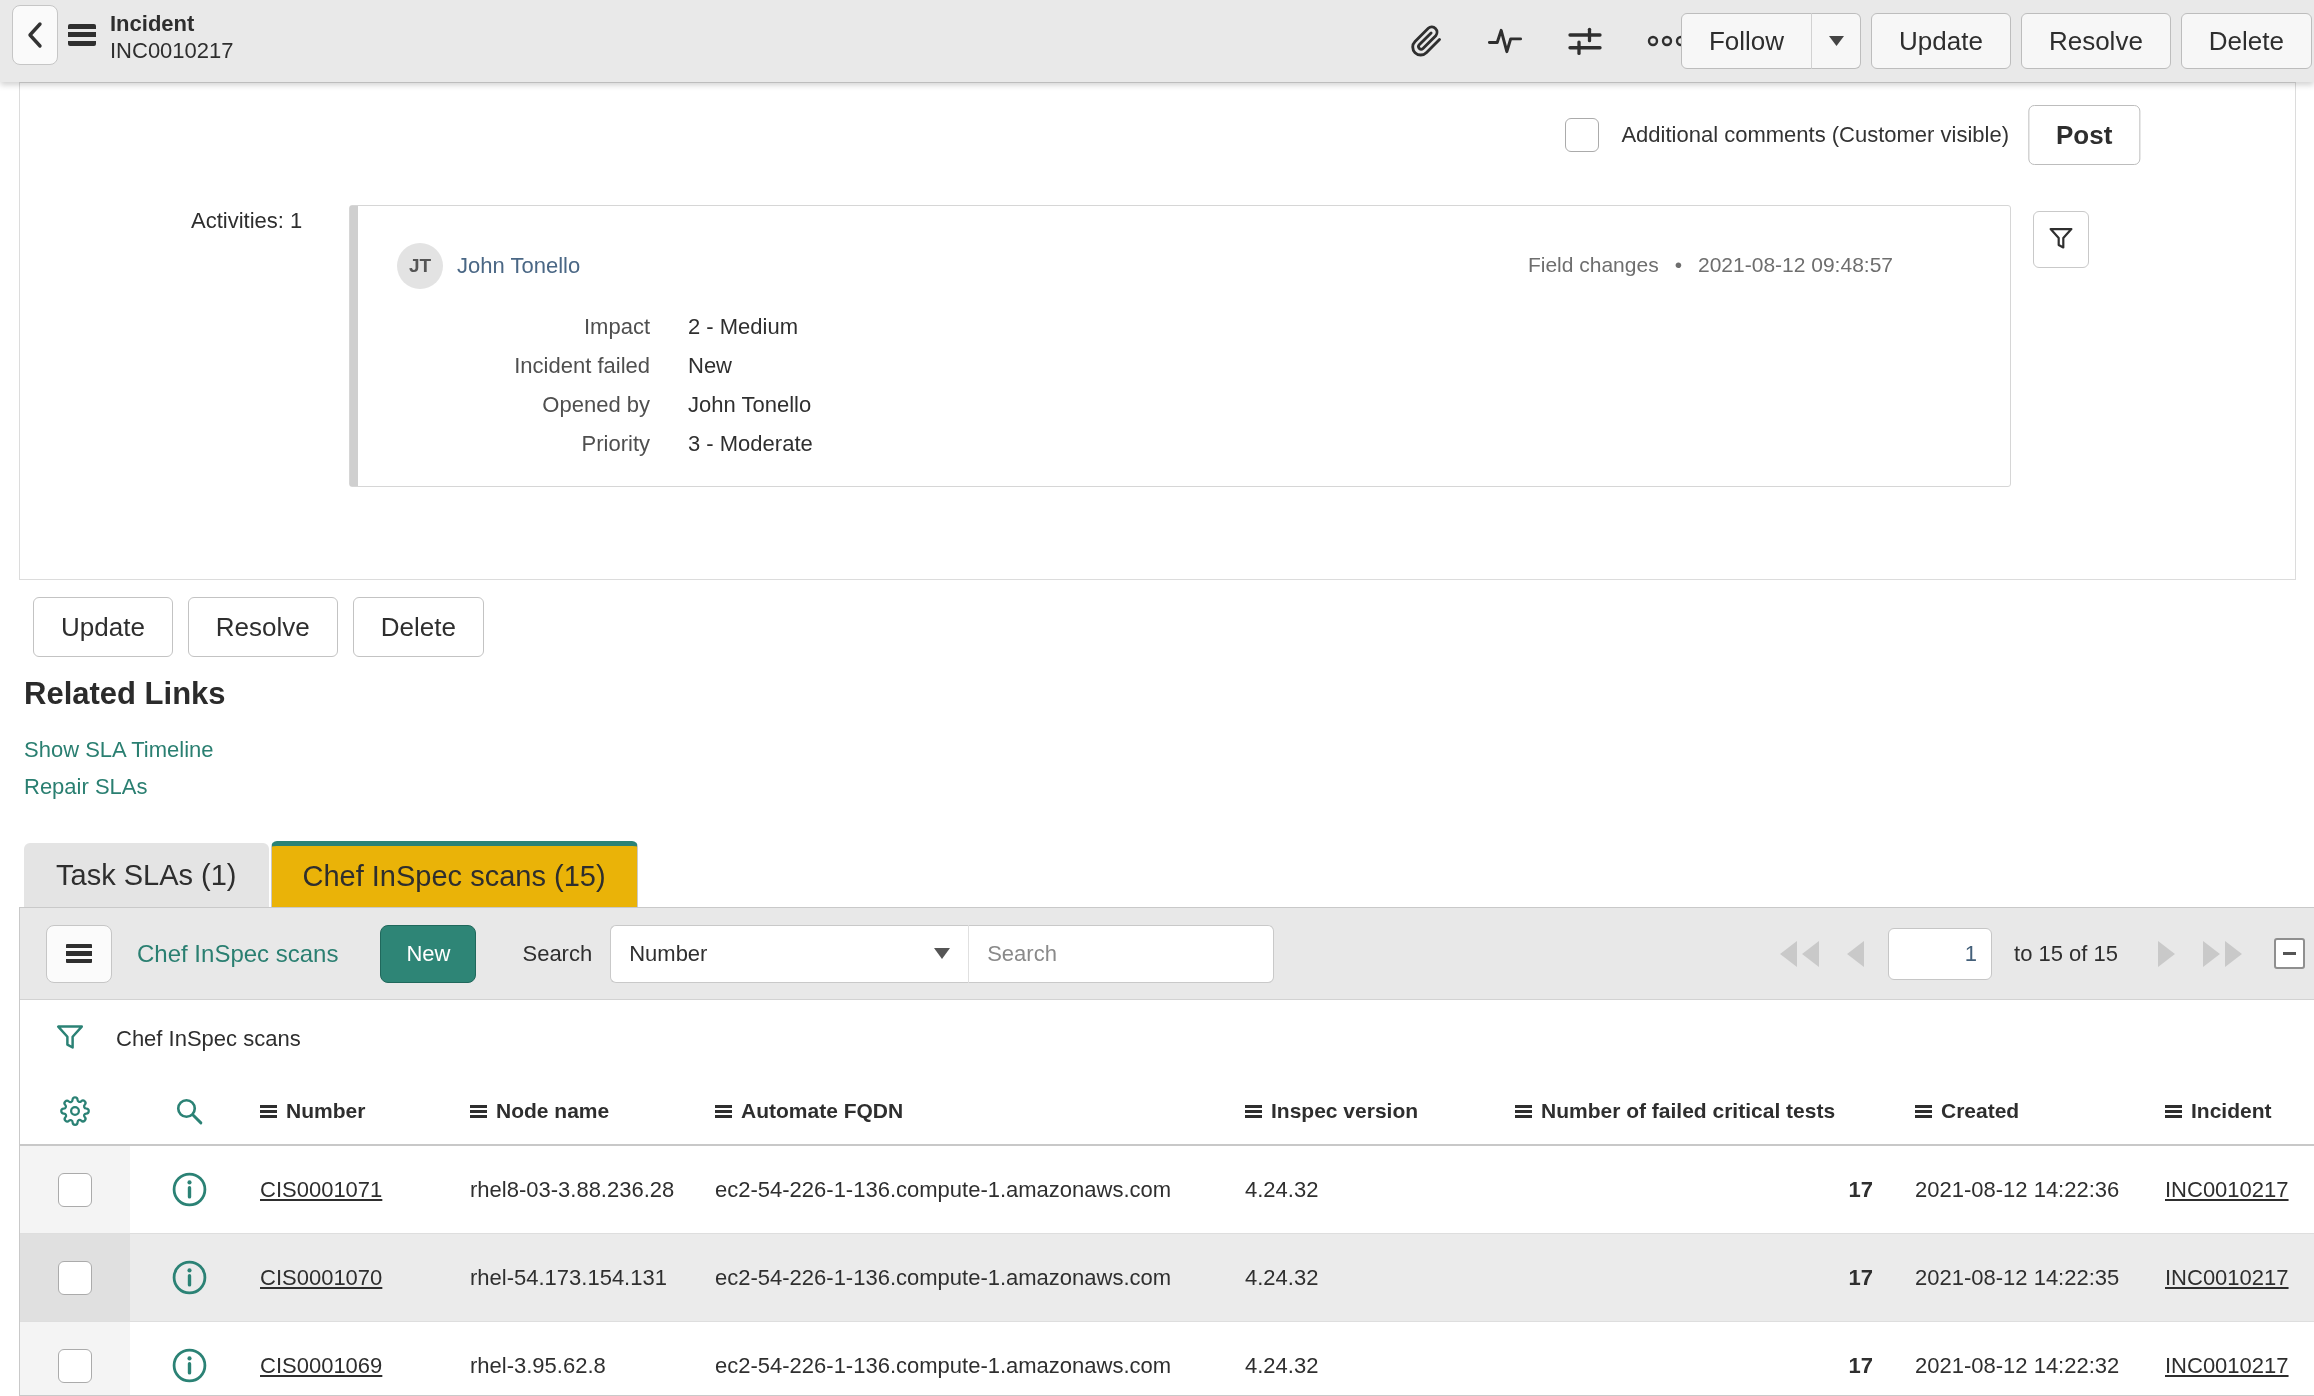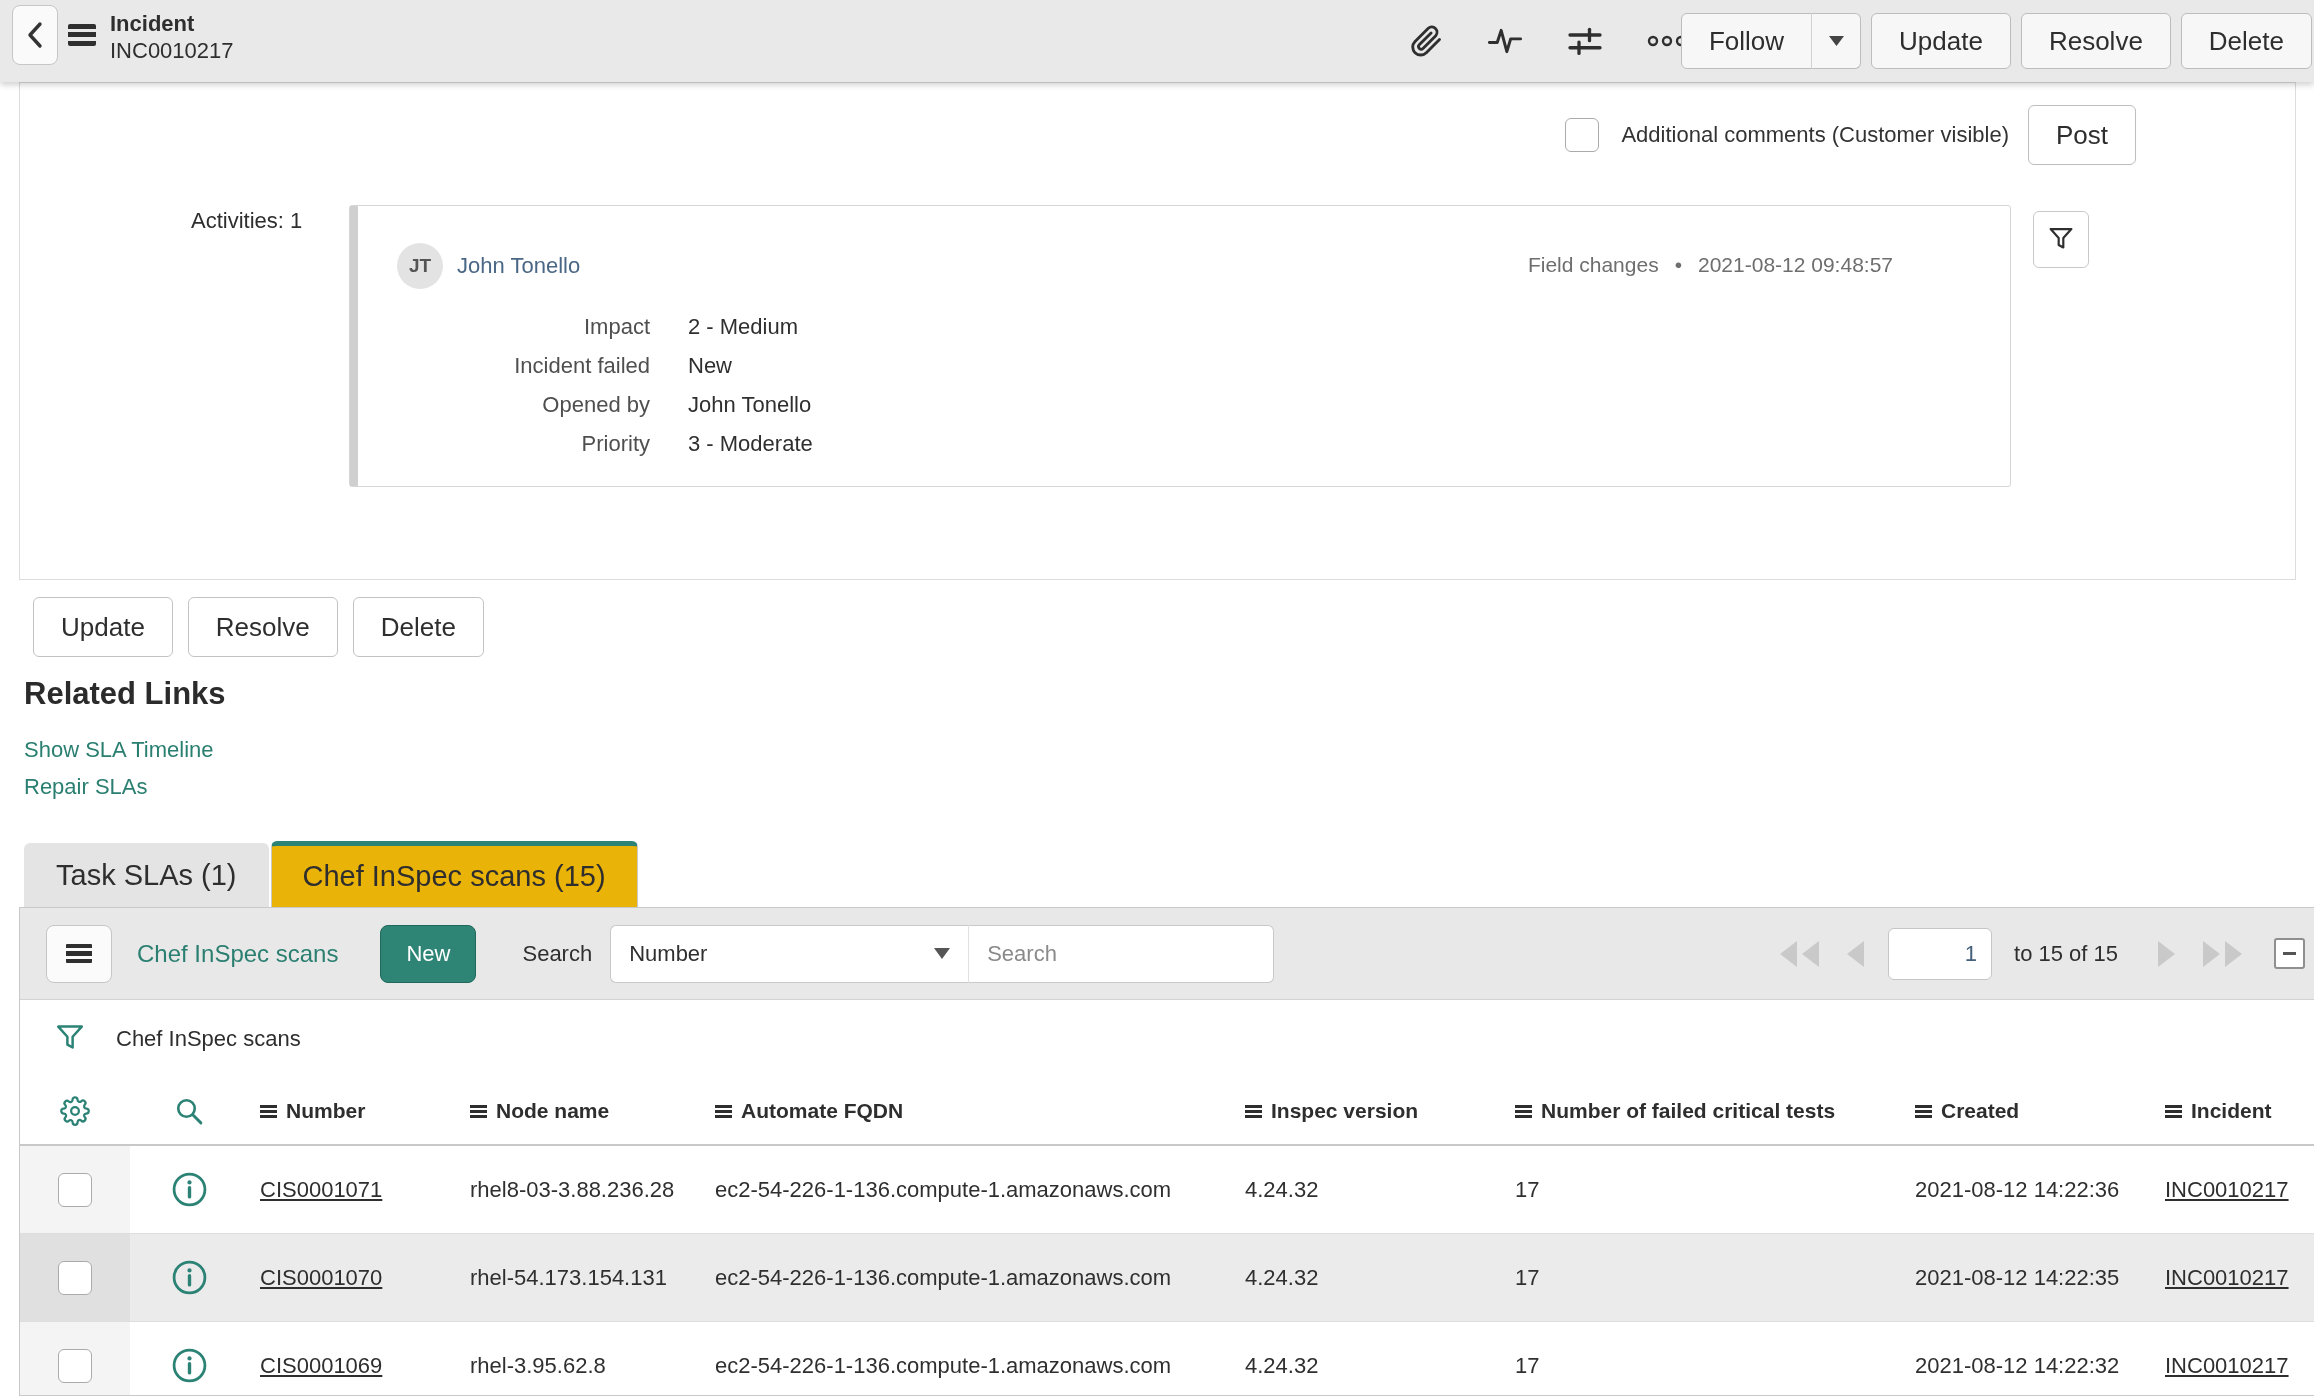--- a/index.html
+++ b/index.html
@@ -31,21 +31,21 @@
 
   
   #formbox { position:absolute; left:19px; top:82px; width:2277px; height:498px;
     border:1px solid #dcdcdc; background:#fff; }
   .comments-row { position:absolute; top:22px; right:286px; height:60px;
     display:flex; align-items:center; gap:22px; }
   .checkbox { width:34px; height:34px; border:1px solid #ababab; border-radius:6px;
     background:#fff; cursor:pointer; flex:none; }
   .comments-label { font-size:22px; color:#333; }
   .post-btn { position:absolute; top:22px; right:267px; transform:translateX(100%);
-    height:60px; border-radius:6px; }
+    height:60px; border-radius:6px;font-weight:bold; }
   .activities-label { position:absolute; left:171px; top:125px; font-size:22px; color:#2e2e2e; }
 
   .activity-card { position:absolute; left:329px; top:122px; width:1662px; height:282px;
     border:1px solid #d6d6d6; border-radius:3px; background:#fff; }
   .activity-stripe { position:absolute; left:0; top:0; width:8px; height:100%; background:#cfcfcf; }
   .avatar { position:absolute; left:47px; top:37px; width:46px; height:46px; border-radius:50%;
     background:#e3e3e3; color:#555; font-size:19px; font-weight:700;
     display:flex; align-items:center; justify-content:center; }
   .author { position:absolute; left:107px; top:47px; font-size:22px; color:#4a6785; }
   .activity-meta { position:absolute; right:117px; top:47px; display:flex; gap:16px;
@@ -115,21 +115,21 @@
     color:#2e2e2e; padding-left:12px; cursor:pointer; white-space:nowrap; }
   .col-bars { width:17px; height:13px; flex:none;
     background:linear-gradient(#2e2e2e 0 3px,transparent 3px 5px,#2e2e2e 5px 8px,transparent 8px 10px,#2e2e2e 10px 13px); }
   .icon-cell { display:flex; align-items:center; justify-content:center; height:100%; }
 
   .trow { height:88px; border-bottom:1px solid #dedede; background:#fff; }
   .trow.zebra { background:#ebebeb; }
   .trow .sel-cell { background:rgba(0,0,0,0.045); height:100%; display:flex;
     align-items:center; justify-content:center; }
   .cell { font-size:22px; color:#2f2f2f; padding-left:12px; white-space:nowrap; overflow:hidden; }
-  .cell.num { text-align:left; padding-right:30px; }
+  .cell.num { text-align:right; padding-right:30px;font-weight:bold; }
   .rowlink { color:#2e2e2e; text-decoration:underline; cursor:pointer; }
   .info-btn { display:flex; align-items:center; justify-content:center; cursor:pointer; height:100%; }
 </style>
 </head>
 <body>
 
 <div id="topbar">
   <div class="back-btn">
     <svg width="22" height="32" viewBox="0 0 22 32">
         <polyline points="16,5 6,16 16,27" fill="none" stroke="#333" stroke-width="3.4" stroke-linecap="round" stroke-linejoin="round"></polyline>

